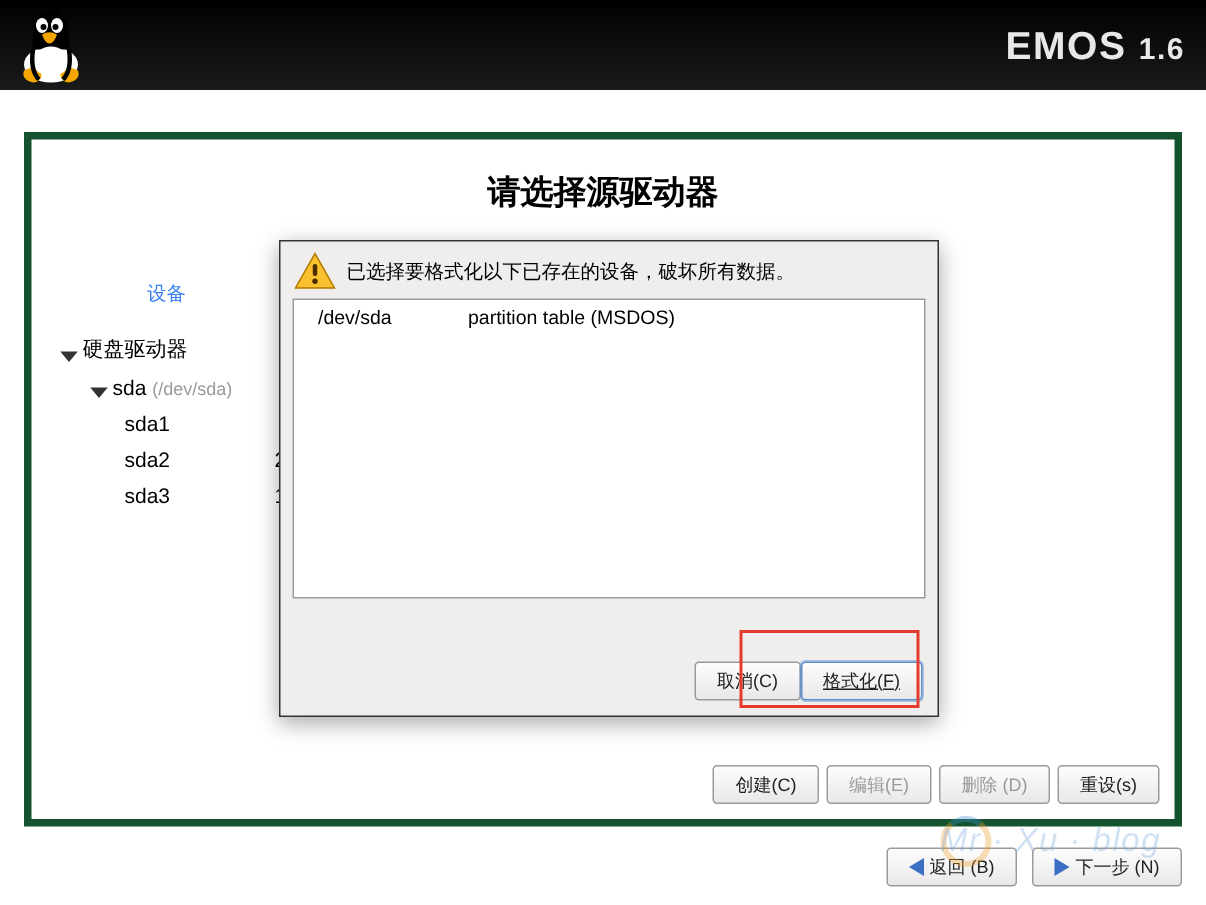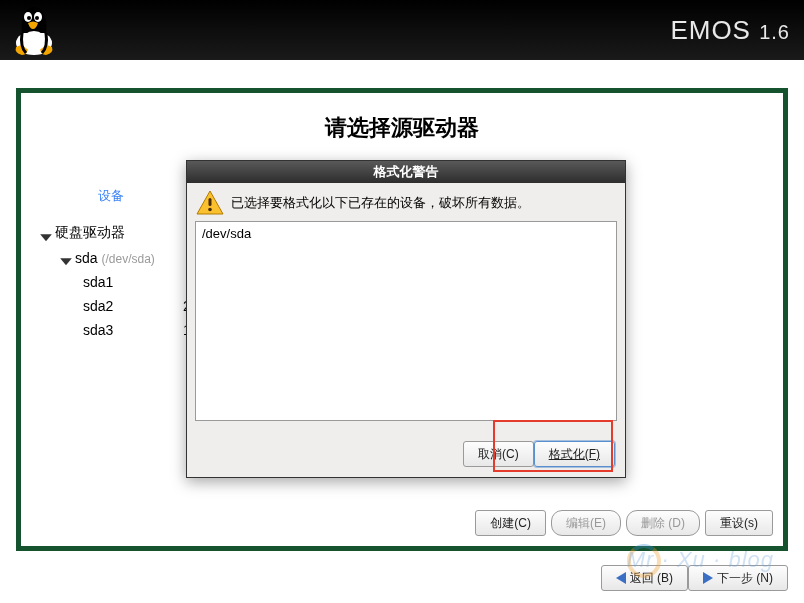--- a/index.html
+++ b/index.html
@@ -20,21 +20,21 @@
     padding: 0 14px 0 6px;
     color: #fff;
   }
   .logo-area { display: flex; align-items: center; }
   .tux {
     width: 56px; height: 54px;
     position: relative;
   }
   .brand {
     font-size: 26px;
-    font-weight: 400;
+    font-weight: 700;
     letter-spacing: 1px;
     color: #e8e8e8;
   }
   .brand .ver { font-size: 20px; }
   .main {
     position: absolute;
     left: 16px; right: 16px;
     top: 88px; bottom: 52px;
     border: 5px solid #14532d;
     background: #fff;
@@ -85,25 +85,25 @@
     padding: 0 14px;
     border: 1px solid #9a9a9a;
     border-radius: 3px;
     background: linear-gradient(to bottom, #fdfdfd, #e8e8e8);
     font-size: 12px;
     color: #222;
     display: inline-flex;
     align-items: center;
     gap: 4px;
   }
-  .btn.disabled { color: #999; border-radius: 11px; }
+  .btn.disabled { color: #999; }
   .nav-bar {
     position: absolute;
     right: 16px; bottom: 12px;
-    display: flex; gap: 0;
+    display: flex; gap: 10px;
   }
   
   .dialog {
     position: absolute;
     left: 186px; top: 160px;
     width: 440px; height: 318px;
     background: #f0eeec;
     border: 1px solid #333;
     box-shadow: 0 4px 14px rgba(0,0,0,0.35);
     z-index: 50;
@@ -125,21 +125,21 @@
     gap: 6px;
     font-size: 13px;
     align-items: center;
   }
   .warn-icon { width: 30px; height: 28px; flex-shrink: 0; }
   .dlg-list {
     margin: 4px 0 0 0;
     border: 1px solid #9a9a9a;
     background: #fff;
     height: 200px;
-    padding: 4px 6px;
+    padding: 4px 16px;
     font-size: 13px;
   }
   .dlg-list-row { display: flex; }
   .dlg-list-row .c1 { width: 100px; }
   .dlg-buttons {
     position: absolute;
     right: 10px; bottom: 10px;
     display: flex; gap: 0;
   }
   .btn.emph {
@@ -260,35 +260,35 @@
     <button class="btn disabled">
         <span>删除 (D)</span>
       </button>
     <button class="btn">
         <span>重设(s)</span>
       </button>
   </div>
 </div>
 
 <div class="dialog">
-  <div class="dlg-title">格式化警告</div>
   <div class="dlg-body">
     <div class="dlg-msg">
       <div class="warn-icon">
         <svg viewBox="0 0 30 28">
           <path d="M15 2 L28 25 L2 25 Z" fill="#fbc02d" stroke="#b07a00" stroke-width="1"></path>
           <rect x="13.5" y="9" width="3" height="8" rx="1.5" fill="#4a2d00"></rect>
           <circle cx="15" cy="20.5" r="1.8" fill="#4a2d00"></circle>
         </svg>
       </div>
       <div>已选择要格式化以下已存在的设备，破坏所有数据。</div>
     </div>
     <div class="dlg-list">
       <div class="dlg-list-row">
         <span class="c1">/dev/sda</span>
+        <span>partition table (MSDOS)</span>
       </div>
     </div>
   </div>
   <div class="dlg-buttons">
     <button class="btn">
         <span>取消(C)</span>
       </button>
     <button class="btn emph">
         <span>格式化(F)</span>
       </button>

